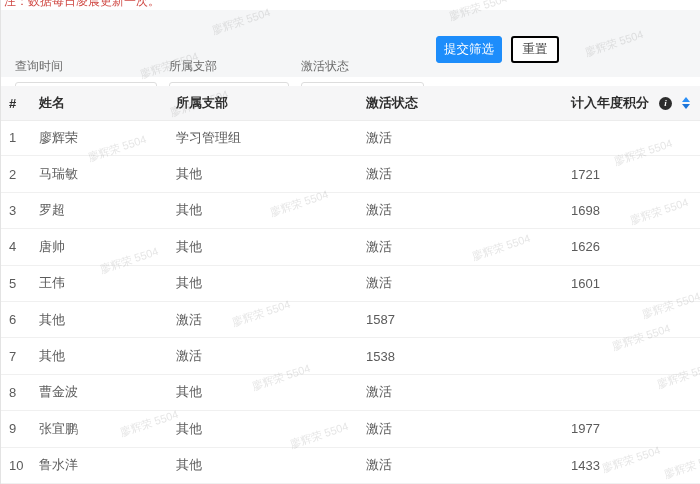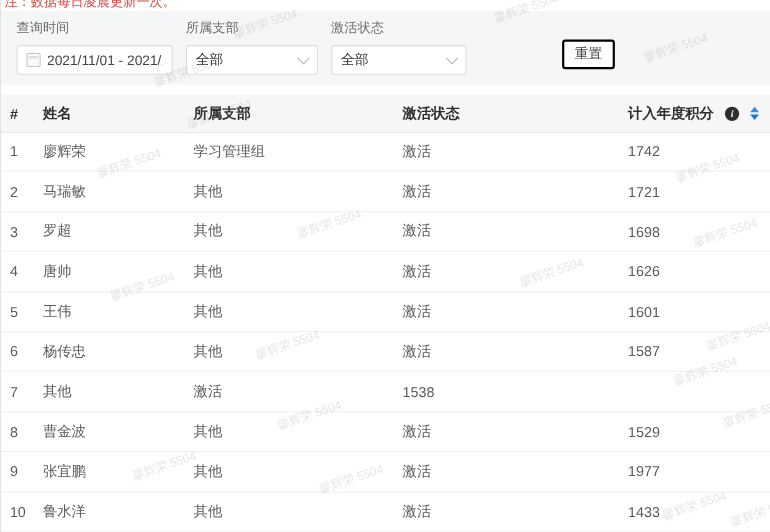--- a/index.html
+++ b/index.html
@@ -9,21 +9,21 @@
     font-family:"Liberation Sans","DejaVu Sans",sans-serif;color:#333;
   }
   
   .wm-layer{position:absolute;inset:0;pointer-events:none;z-index:5;}
   .wm{position:absolute;font-size:11px;color:rgba(110,110,110,0.18);transform:rotate(-18deg);white-space:nowrap;}
   
   .note{position:absolute;top:-7px;left:3px;font-size:12px;color:#d04a45;white-space:nowrap;z-index:2;}
   
   .filter-panel{position:absolute;top:10px;left:0;right:0;height:67px;background:#f5f6f7;z-index:1;}
   .fgroup{position:absolute;top:7px;}
-  .fgroup .flabel{font-size:12px;color:#6b6b6b;display:block;margin-bottom:7px;}
+  .fgroup .flabel{font-size:12px;color:#6b6b6b;display:block;margin-bottom:7px;margin-top:41px;}
   .ctrl{box-sizing:border-box;height:27px;background:#fff;border:1px solid #ddd;border-radius:3px;
         display:flex;align-items:center;padding:0 8px;font-size:12.5px;color:#333;}
   .date-ctrl{width:142px;gap:6px;}
   .date-ctrl input{border:none;outline:none;padding:0;margin:0;width:100%;font-size:12.5px;color:#444;
         font-family:"Liberation Sans","DejaVu Sans",sans-serif;background:transparent;}
   .cal{width:11px;height:11px;border:1px solid #c9c9c9;border-radius:2px;position:relative;flex:0 0 auto;background:#fafafa;}
   .cal::before{content:"";position:absolute;left:1px;right:1px;top:2px;height:2px;background:#ddd;}
   .select{justify-content:space-between;cursor:pointer;}
   .sel-branch{width:120px;}
   .sel-status{width:123px;}
@@ -96,20 +96,21 @@
     </div>
 
     <div class="fgroup" style="left:300px;">
       <span class="flabel">激活状态</span>
       <div class="ctrl select sel-status">
         <span>全部</span>
         <span class="chev"></span>
       </div>
     </div>
 
+    <button class="btn btn-primary">提交筛选</button>
     <button class="btn btn-reset">重置</button>
   </div>
 
   <div class="thead">
     <div class="trow">
       <span>#</span>
       <span>姓名</span>
       <span>所属支部</span>
       <span>激活状态</span>
       <span class="pts-head">
@@ -122,21 +123,20 @@
       </span>
     </div>
   </div>
 
   <div class="tbody">
     <div class="drow trow">
       <span>1</span>
       <span>廖辉荣</span>
       <span>学习管理组</span>
       <span>激活</span>
-      <span>1742</span>
     </div>
 
     <div class="drow trow">
       <span>2</span>
       <span>马瑞敏</span>
       <span>其他</span>
       <span>激活</span>
       <span>1721</span>
     </div>
 
@@ -159,39 +159,37 @@
     <div class="drow trow">
       <span>5</span>
       <span>王伟</span>
       <span>其他</span>
       <span>激活</span>
       <span>1601</span>
     </div>
 
     <div class="drow trow">
       <span>6</span>
-      <span>杨传忠</span>
       <span>其他</span>
       <span>激活</span>
       <span>1587</span>
     </div>
 
     <div class="drow trow">
       <span>7</span>
       <span>其他</span>
       <span>激活</span>
       <span>1538</span>
     </div>
 
     <div class="drow trow">
       <span>8</span>
       <span>曹金波</span>
       <span>其他</span>
       <span>激活</span>
-      <span>1529</span>
     </div>
 
     <div class="drow trow">
       <span>9</span>
       <span>张宜鹏</span>
       <span>其他</span>
       <span>激活</span>
       <span>1977</span>
     </div>
 

